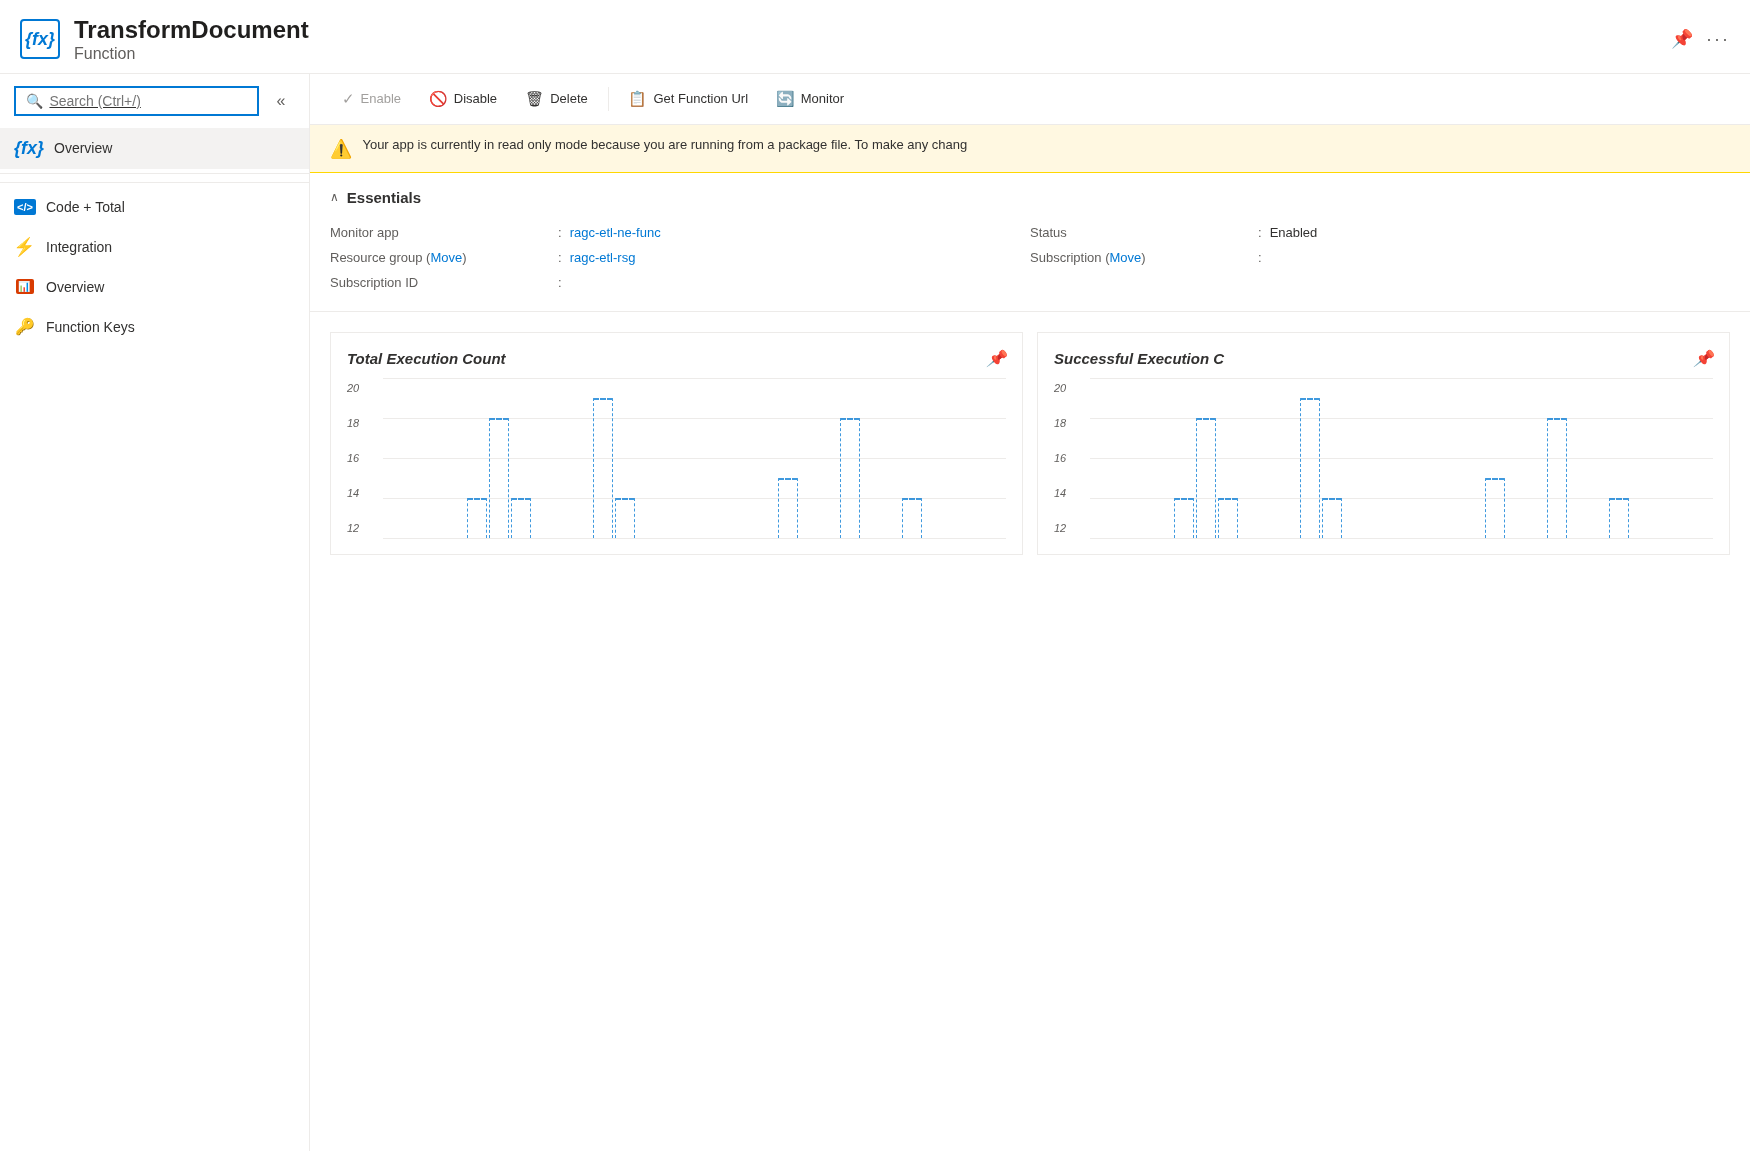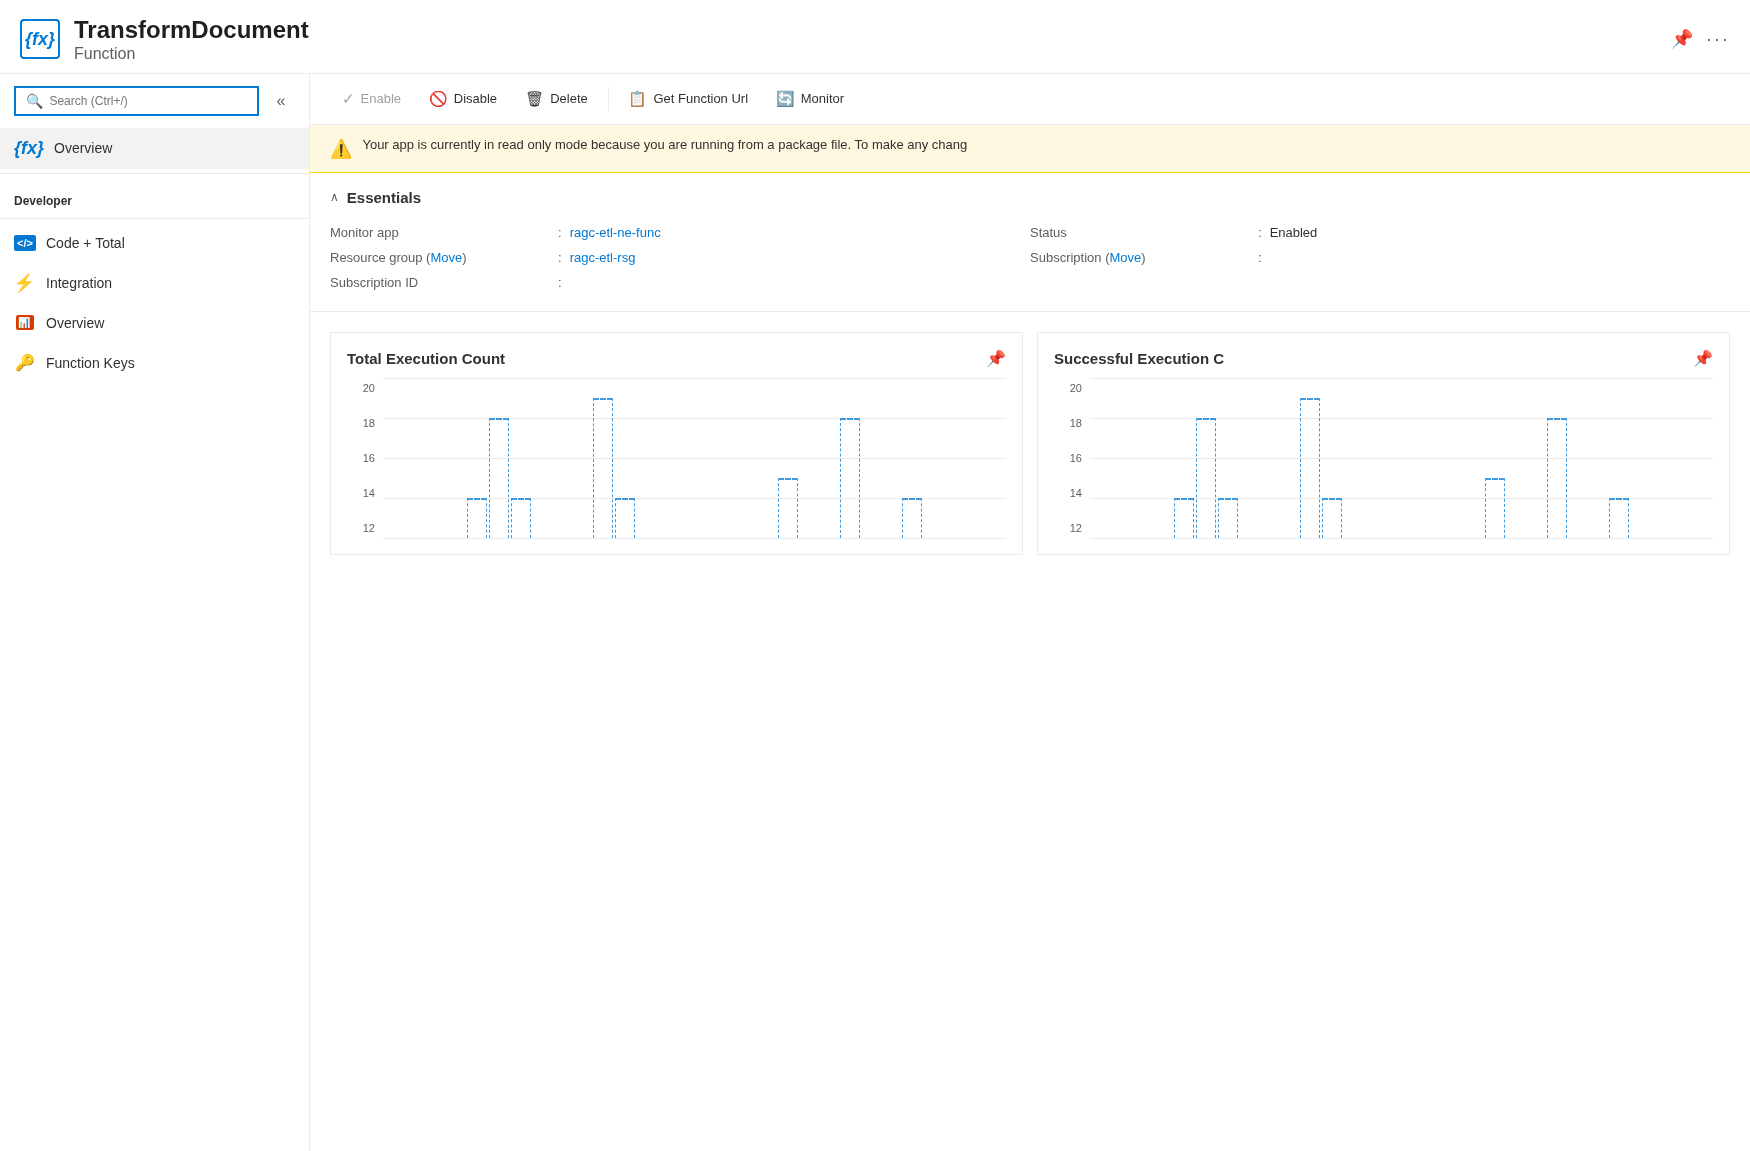--- a/index.html
+++ b/index.html
@@ -17,21 +17,21 @@
     .header-more { font-size: 18px; color: #605e5c; cursor: pointer; letter-spacing: 2px; }
 
     
     .layout { display: flex; height: calc(100vh - 72px); }
 
     
     .sidebar { width: 310px; flex-shrink: 0; border-right: 1px solid #edebe9; display: flex; flex-direction: column; }
     .search-row { display: flex; align-items: center; padding: 12px 14px; gap: 8px; }
     .search-box { flex: 1; display: flex; align-items: center; border: 2px solid #0078d4; padding: 5px 10px; gap: 6px; background: #fff; }
     .search-icon { color: #605e5c; font-size: 14px; }
-    .search-input { border: none; outline: none; font-size: 12px; width: 100%; color: #323130; }
+    .search-input { border: none; outline: none; font-size: 14px; width: 100%; color: #323130; text-decoration: underline; }
     .collapse-btn { width: 28px; height: 28px; display: flex; align-items: center; justify-content: center; cursor: pointer; color: #605e5c; font-size: 16px; }
 
     .nav-overview { display: flex; align-items: center; gap: 10px; padding: 10px 14px; background: #f3f2f1; cursor: pointer; }
     .nav-overview-icon { color: #0078d4; font-size: 18px; font-weight: 700; font-style: italic; }
     .nav-overview-label { font-size: 14px; color: #323130; font-weight: 500; }
 
     .nav-section-label { font-size: 12px; font-weight: 700; color: #323130; padding: 16px 14px 6px 14px; text-transform: none; }
     .nav-divider { border: none; border-top: 1px solid #edebe9; margin: 4px 0; }
 
     .nav-item { display: flex; align-items: center; gap: 10px; padding: 9px 14px; cursor: pointer; }
@@ -65,28 +65,28 @@
 
     .essentials-grid { display: grid; grid-template-columns: 1fr 1fr; gap: 0; }
     .essentials-row { display: flex; align-items: flex-start; padding: 5px 0; }
     .essentials-key { font-size: 13px; color: #605e5c; width: 220px; flex-shrink: 0; }
     .essentials-sep { font-size: 13px; color: #605e5c; margin: 0 8px; }
     .essentials-val { font-size: 13px; color: #323130; }
     .essentials-val.link { color: #0078d4; cursor: pointer; text-decoration: none; }
     .inline-link { color: #0078d4; cursor: pointer; text-decoration: none; }
 
     
-    .charts-area { padding: 20px; display: flex; gap: 14px; flex-wrap: wrap; }
+    .charts-area { padding: 20px; display: flex; gap: 14px; flex-wrap: wrap; font-style: italic; }
     .chart-card { border: 1px solid #edebe9; padding: 16px; min-width: 580px; flex: 1; }
     .chart-header { display: flex; align-items: center; justify-content: space-between; margin-bottom: 10px; }
     .chart-title { font-size: 15px; font-weight: 600; color: #323130; }
     .chart-pin { color: #605e5c; font-size: 16px; cursor: pointer; }
     .chart-body { position: relative; height: 160px; }
     .chart-y-labels { position: absolute; left: 0; top: 0; height: 100%; display: flex; flex-direction: column; justify-content: space-between; padding: 4px 0; }
-    .chart-y-label { font-size: 11px; color: #605e5c; text-align: right; width: 28px; }
+    .chart-y-label { font-size: 11px; color: #605e5c; text-align: left; width: 28px; }
     .chart-plot { position: absolute; left: 36px; right: 0; top: 0; bottom: 0; }
     .chart-grid-line { position: absolute; left: 0; right: 0; border-top: 1px solid #edebe9; }
     .chart-bars { position: absolute; left: 0; right: 0; top: 0; bottom: 0; display: flex; align-items: flex-end; gap: 2px; padding: 0 4px; }
   </style>
 </head>
 <body>
 
 <div class="header">
   <div class="header-icon">
     <span class="header-icon-text">{fx}</span>
@@ -111,21 +111,20 @@
       </div>
       <div class="collapse-btn">«</div>
     </div>
 
     <div class="nav-overview">
       <span class="nav-overview-icon">{fx}</span>
       <span class="nav-overview-label">Overview</span>
     </div>
 
     <hr class="nav-divider">
-    <div class="nav-section-label">Developer</div>
     <hr class="nav-divider">
 
     <div class="nav-item">
       <div class="nav-item-icon">
         <span class="icon-code">&lt;/&gt;</span>
       </div>
       <span class="nav-item-label">Code + Total</span>
     </div>
 
     <div class="nav-item">

